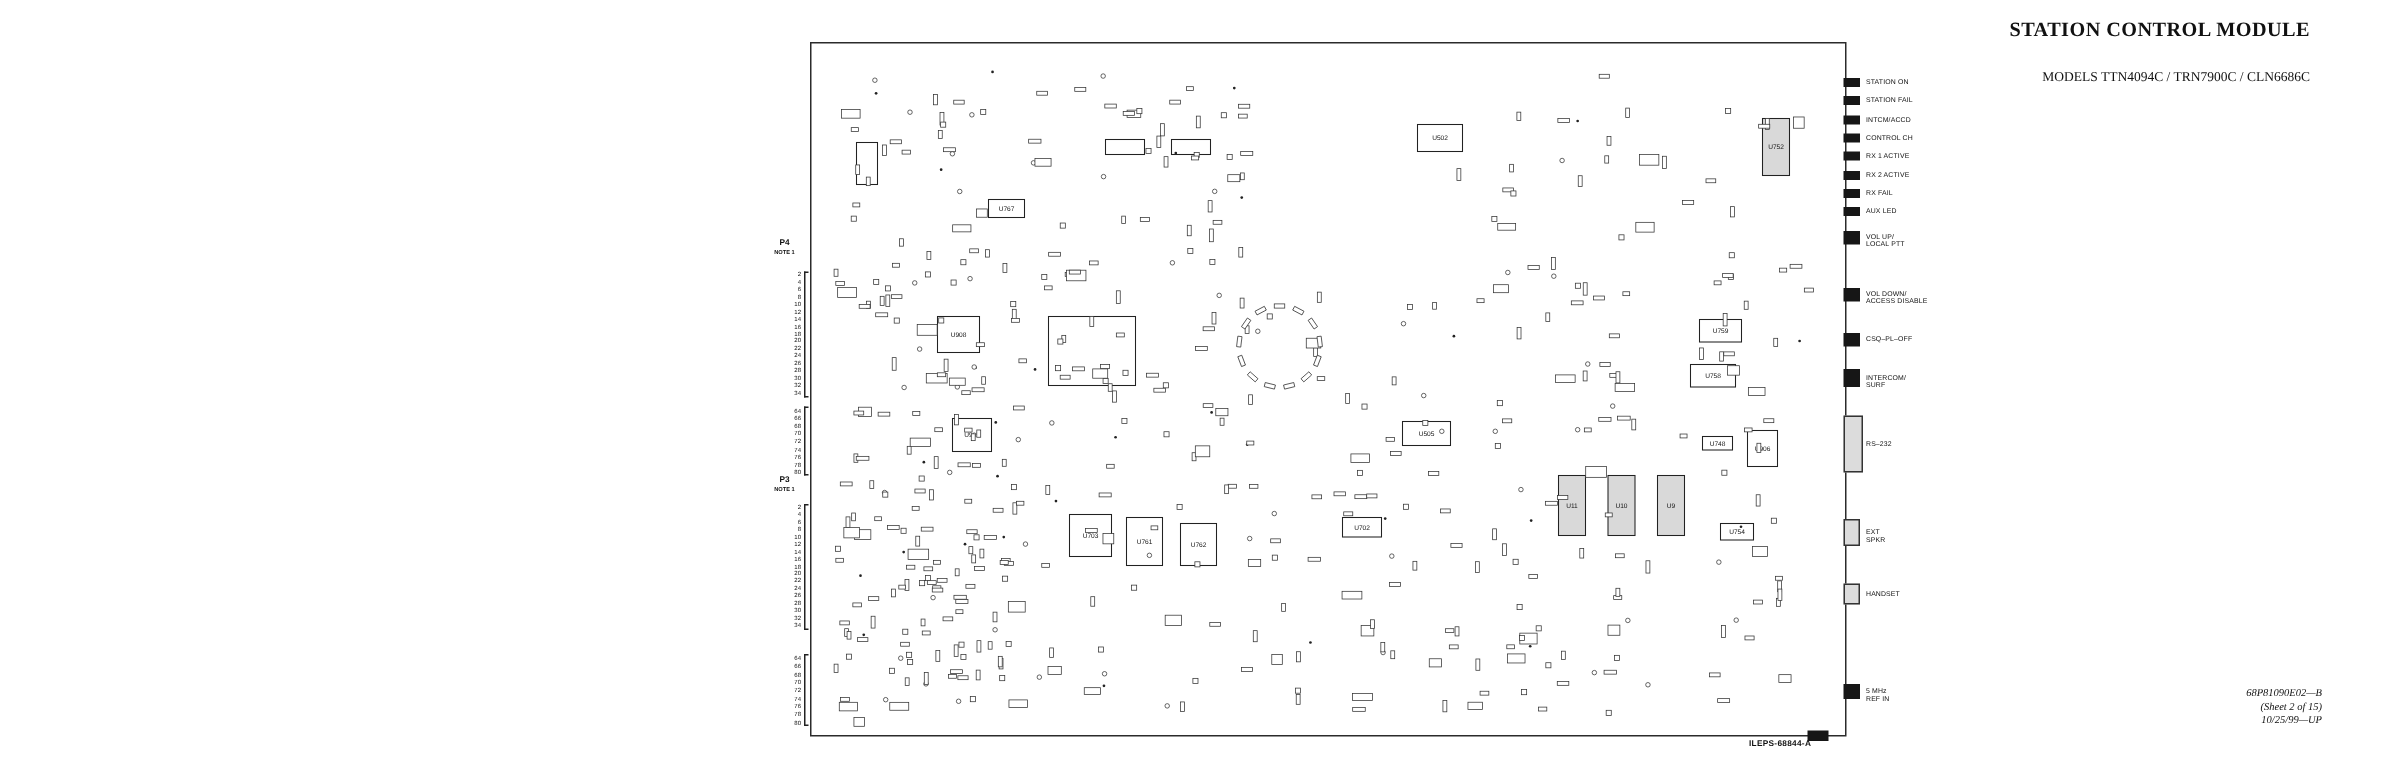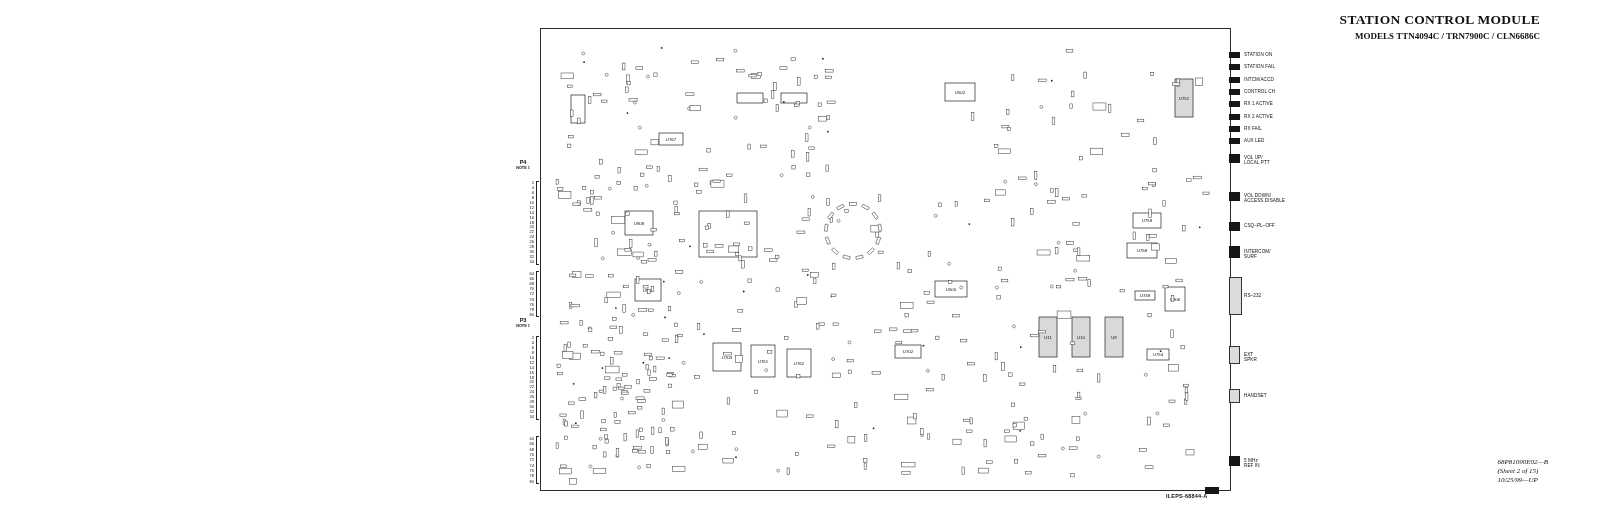--- a/index.html
+++ b/index.html
@@ -1,31 +1,31 @@
 <!DOCTYPE html>
 <html><head>
 <meta charset="utf-8">
 <style>
   *{box-sizing:border-box;margin:0;padding:0}
   body{width:1600px;height:518px;background:#ffffff;font-family:"Liberation Sans",sans-serif;color:#111;overflow:hidden}
   .canvas{position:relative;width:1600px;height:498px;background:#fff}
   .title-block{position:absolute;top:12px;right:60px;text-align:right;font-family:"Liberation Serif",serif}
   .title{font-size:13.5px;font-weight:700;letter-spacing:.3px}
-  .subtitle{font-size:9px;font-weight:700;margin-top:3px}
+  .subtitle{font-size:9px;font-weight:400;margin-top:18px}
   .board{position:absolute;left:540px;top:28px;width:691px;height:463px;border:1px solid #2b2b2b;background:#fff}
   .board svg{display:block}
   .edge-label{position:absolute;font-size:4.6px;line-height:1.3;white-space:pre-line;letter-spacing:.1px;color:#111}
   .edge-tab{position:absolute;background:#161616}
   .edge-tab.outline{background:#dcdcdc;border:.5px solid #333}
   .conn-name{position:absolute;font-size:5.5px;font-weight:700;width:18px;text-align:center}
   .conn-note{position:absolute;font-size:3.8px;font-weight:700;width:22px;text-align:center}
   .pin-col{position:absolute;width:13px;text-align:right;font-size:4px;color:#111}
   .bracket{position:absolute;width:2.5px;border-left:.6px solid #222;border-top:.6px solid #222;border-bottom:.6px solid #222}
   .part-number{position:absolute;left:1166px;top:493px;font-size:5.5px;font-weight:700;letter-spacing:.2px}
-  .footer{position:absolute;right:52px;top:458px;text-align:left;font-family:"Liberation Serif",serif;font-style:italic;font-size:7px;line-height:1.32}
+  .footer{position:absolute;right:52px;top:458px;text-align:right;font-family:"Liberation Serif",serif;font-style:italic;font-size:7px;line-height:1.32}
   .bottom-tab{position:absolute;left:1205px;top:487px;width:14px;height:7px;background:#161616}
 </style>
 </head>
 <body>
 
 <div class="canvas">
 
   <div class="title-block">
     <div class="title">STATION CONTROL MODULE</div>
     <div class="subtitle">MODELS TTN4094C / TRN7900C / CLN6686C</div>

